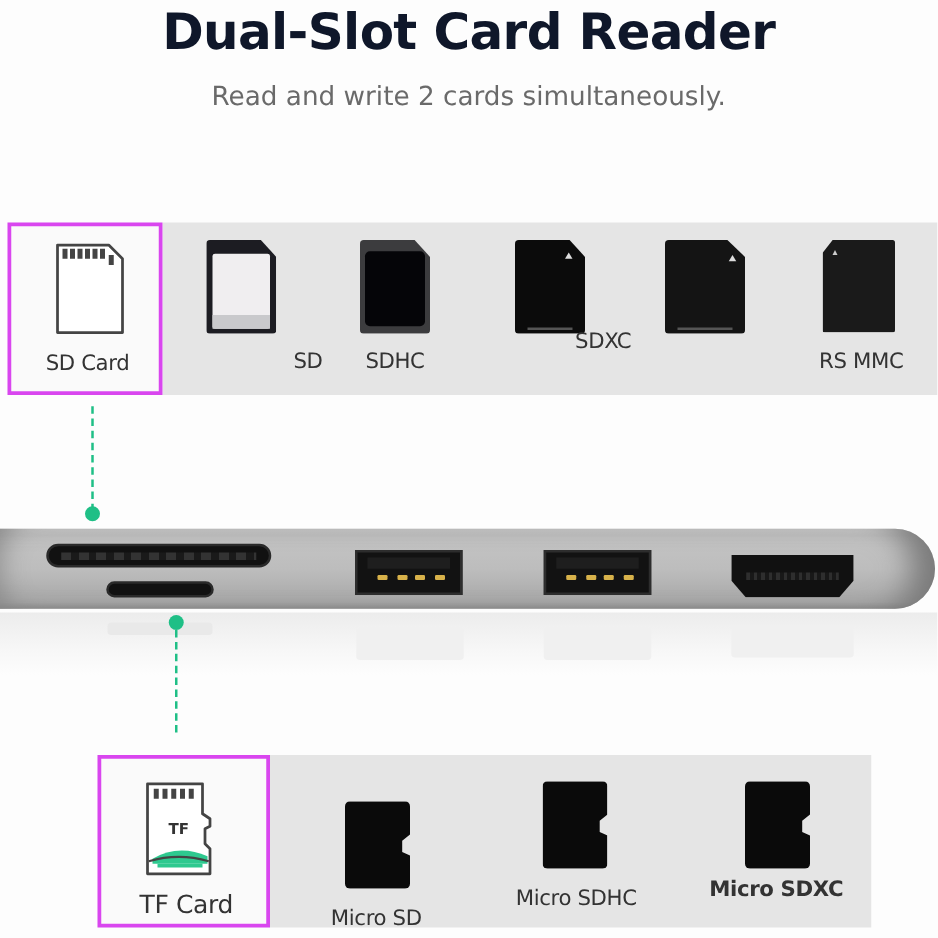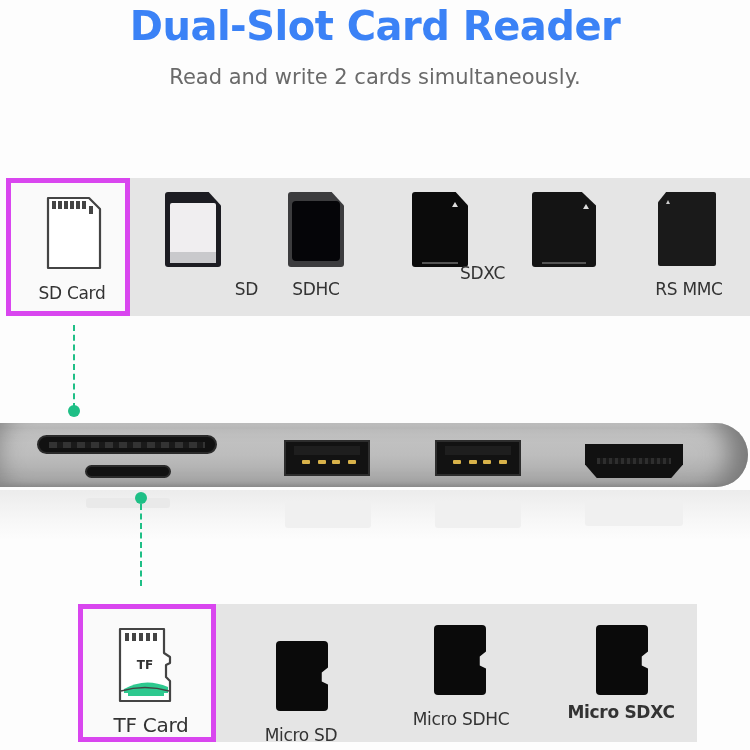--- a/index.html
+++ b/index.html
@@ -2,34 +2,34 @@
 <html><head>
 <meta charset="utf-8">
 <style>
   * { box-sizing: border-box; margin: 0; padding: 0; }
   html, body { width: 750px; height: 750px; background: #fdfdfd; overflow: hidden; }
   body { position: relative; font-family: "DejaVu Sans", sans-serif; color: #222; }
 
   .title {
     position: absolute; left: 0; top: 0; width: 750px; text-align: center;
     font-family: "DejaVu Sans", sans-serif; font-weight: bold; font-size: 40px;
-    letter-spacing: -0.5px; color: #3b82f6; line-height: 52px;
+    letter-spacing: -0.5px; color: #0f172a; line-height: 52px;
   }
   .subtitle {
     position: absolute; left: 0; top: 60px; width: 750px; text-align: center;
     font-family: "DejaVu Sans", sans-serif; font-size: 21px; color: #6a6a6a; line-height: 34px;
     font-weight: normal;
   }
 
   
   .panel { position: absolute; background: #e5e5e5; }
   .panel.top { left: 130px; top: 178px; width: 620px; height: 138px; }
   .panel.bottom { left: 216px; top: 604px; width: 481px; height: 138px; }
   .cell-white {
-    position: absolute; background: #fafafa; border: 5px solid #d946ef;
+    position: absolute; background: #fafafa; border: 3px solid #d946ef;
   }
   .cell-white.top { left: 6px; top: 178px; width: 124px; height: 138px; }
   .cell-white.bottom { left: 78px; top: 604px; width: 138px; height: 138px; }
 
   .item { position: absolute; width: 130px; text-align: center; }
   .item .lbl {
     position: absolute; left: 0; width: 130px; text-align: center;
     font-family: "DejaVu Sans", sans-serif; font-size: 17px; color: #333; white-space: nowrap;
     letter-spacing: -0.3px;
   }

